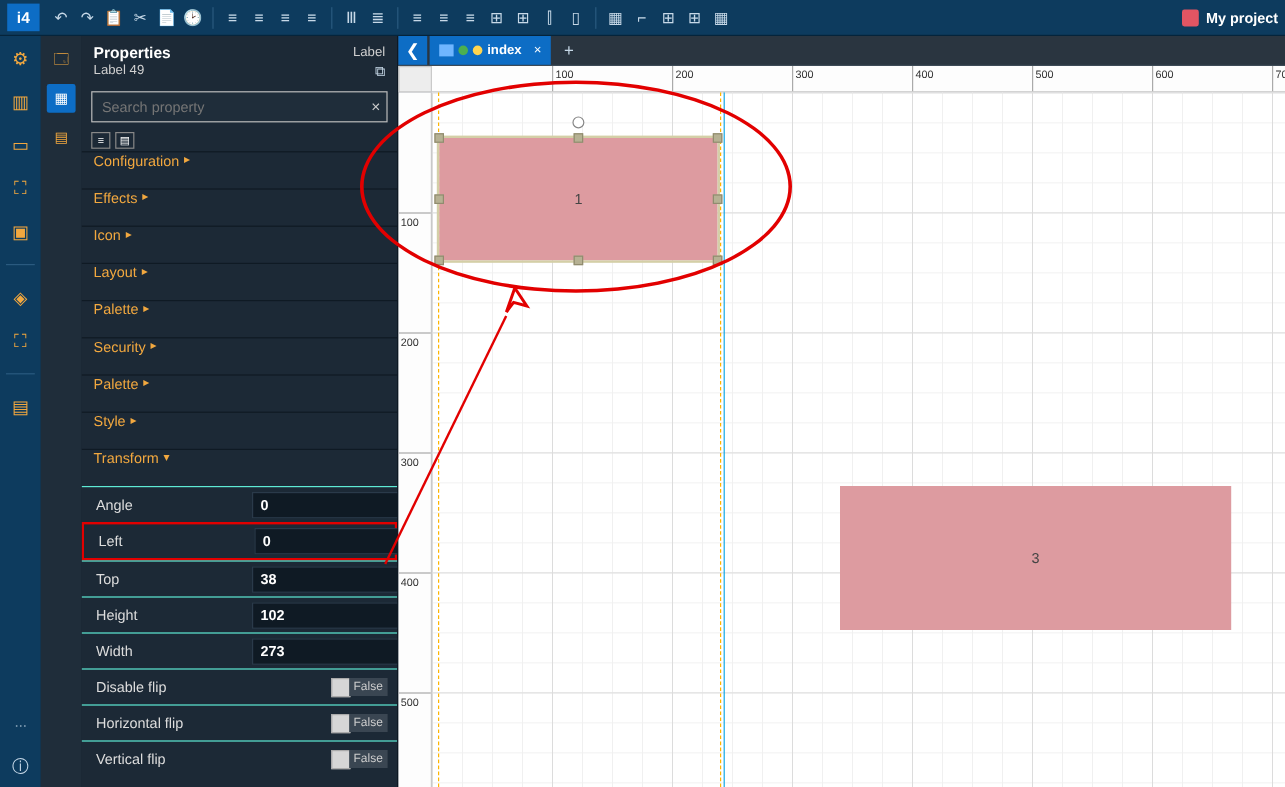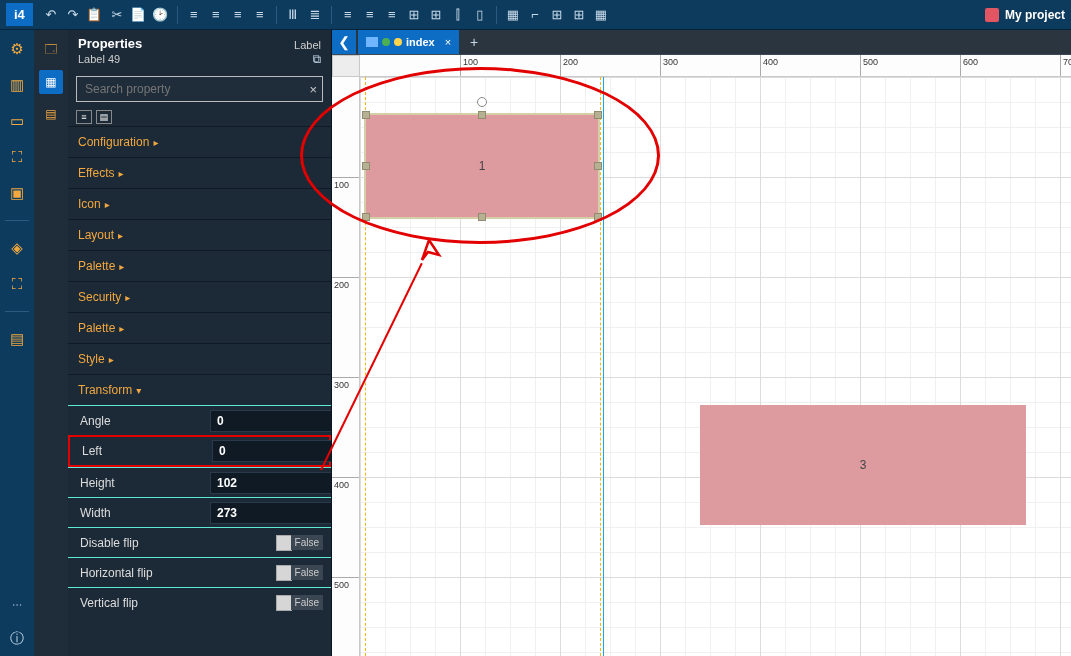--- a/index.html
+++ b/index.html
@@ -22,36 +22,36 @@
 .info-icon { position: absolute; bottom: 8px; color: #c7d9e8; font-size: 14px; cursor:pointer; }
 
 
 .sec-rail { position: absolute; left: 34px; top: 30px; width: 34px; height: calc(100% - 30px); background: #1f2d3a; display: flex; flex-direction: column; align-items: center; padding-top: 8px; gap: 8px; }
 .sec-icon { width: 24px; height: 24px; display: flex; align-items: center; justify-content: center; color: #f2a83f; cursor: pointer; border-radius: 2px; }
 .sec-icon.active { background: #0d6dc5; color: #fff; }
 
 
 .props-panel { position: absolute; left: 68px; top: 30px; width: 264px; height: calc(100% - 30px); background: #1c2936; border-right: 1px solid #0a1520; overflow: hidden; }
 .props-header { padding: 6px 10px; }
-.props-title-row { display: flex; justify-content: space-between; align-items: flex-end; }
+.props-title-row { display: flex; justify-content: space-between; align-items: center; }
 .props-title { font-weight: bold; color: #fff; font-size: 13px; }
 .props-type { color: #d0d0d0; font-size: 11px; }
 .props-sub-row { display: flex; justify-content: space-between; align-items: center; margin-top: 1px;}
 .props-sub { color: #d0d0d0; font-size: 11px; }
 .props-copy-icon { color:#c7d9e8; font-size:12px; cursor:pointer;}
 .search-wrap { padding: 4px 8px; }
 .search-box { width: 100%; height: 26px; border: 1px solid #bbb; background: #1f2d3a; color: #fff; padding: 0 26px 0 8px; font-size: 12px; outline: none; }
 .search-wrap { position: relative; }
 .search-clear { position: absolute; right: 14px; top: 50%; transform: translateY(-50%); color: #ccc; cursor: pointer; font-size: 13px; }
 
 .mini-icons {padding:4px 8px 2px; display:flex; gap:4px;}
 .mini-icon {width:16px;height:14px;border:1px solid #888; display:flex; align-items:center;justify-content:center; font-size:9px; cursor:pointer;}
 
 .section { border-top: 1px solid #0f1a24; }
-.section-header { height: 30px; display: flex; align-items: center; padding: 0 10px; color: #f2a83f; cursor: pointer; gap:4px;}
+.section-header { height: 30px; display: flex; padding: 0 10px; color: #f2a83f; cursor: pointer; gap:4px;}
 .chev { font-size: 10px; }
 
 .field-row { height: 30px; display: flex; align-items: center; padding: 0 8px 0 12px; border-top: 1px solid #5eead4; }
 .field-label { color: #ddd; flex: 0 0 130px; }
 .field-input { flex: 1; height: 22px; background: #0f1a24; border: 1px solid #2a3a4a; color: #fff; padding: 0 6px; font-size: 12px; font-weight:bold; }
 .field-row.highlight { border: 2px solid #e20000; height: 32px; }
 .toggle-false { display: flex; align-items: center; margin-left: auto; }
 .toggle-box { width: 16px; height: 16px; background: #d6d6d6; border:1px solid #aaa; }
 .toggle-text { font-size: 10px; color: #ccc; background: #3a4652; padding: 2px 4px; margin-left:-1px;}
 
@@ -227,20 +227,24 @@
     <div id="transform-fields">
         <div class="field-row">
           <div class="field-label">Angle</div>
           <input class="field-input" value="0" style="">
         </div>
         <div class="field-row highlight">
           <div class="field-label">Left</div>
           <input class="field-input" value="0" style="">
         </div>
         <div class="field-row">
+          <div class="field-label">Top</div>
+          <input class="field-input" value="38" style="">
+        </div>
+        <div class="field-row">
           <div class="field-label">Height</div>
           <input class="field-input" value="102" style="">
         </div>
         <div class="field-row">
           <div class="field-label">Width</div>
           <input class="field-input" value="273" style="">
         </div>
       </div>
     <div id="transform-toggles">
         <div class="field-row">

